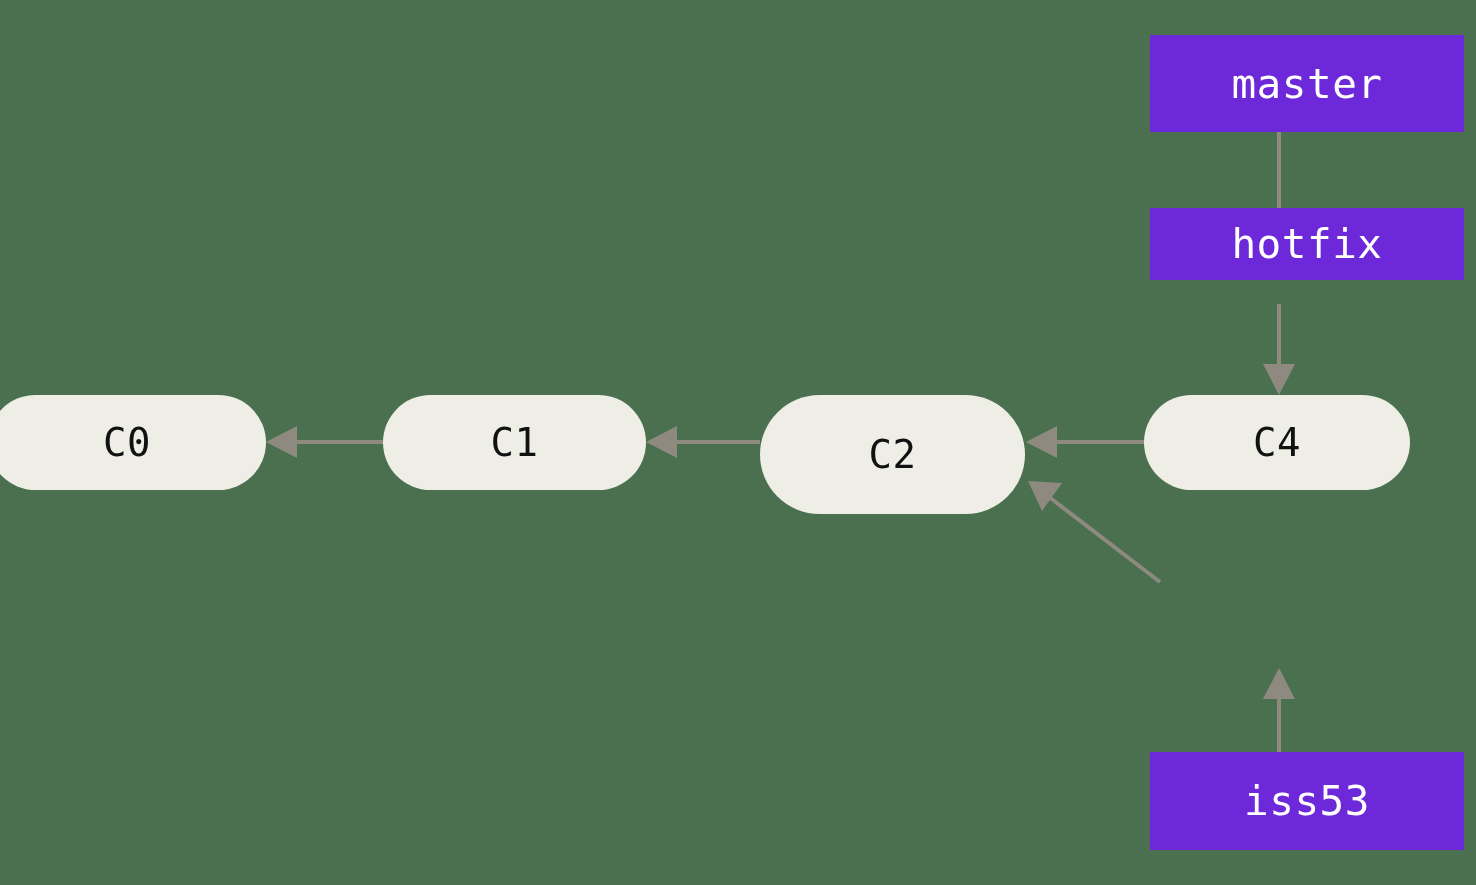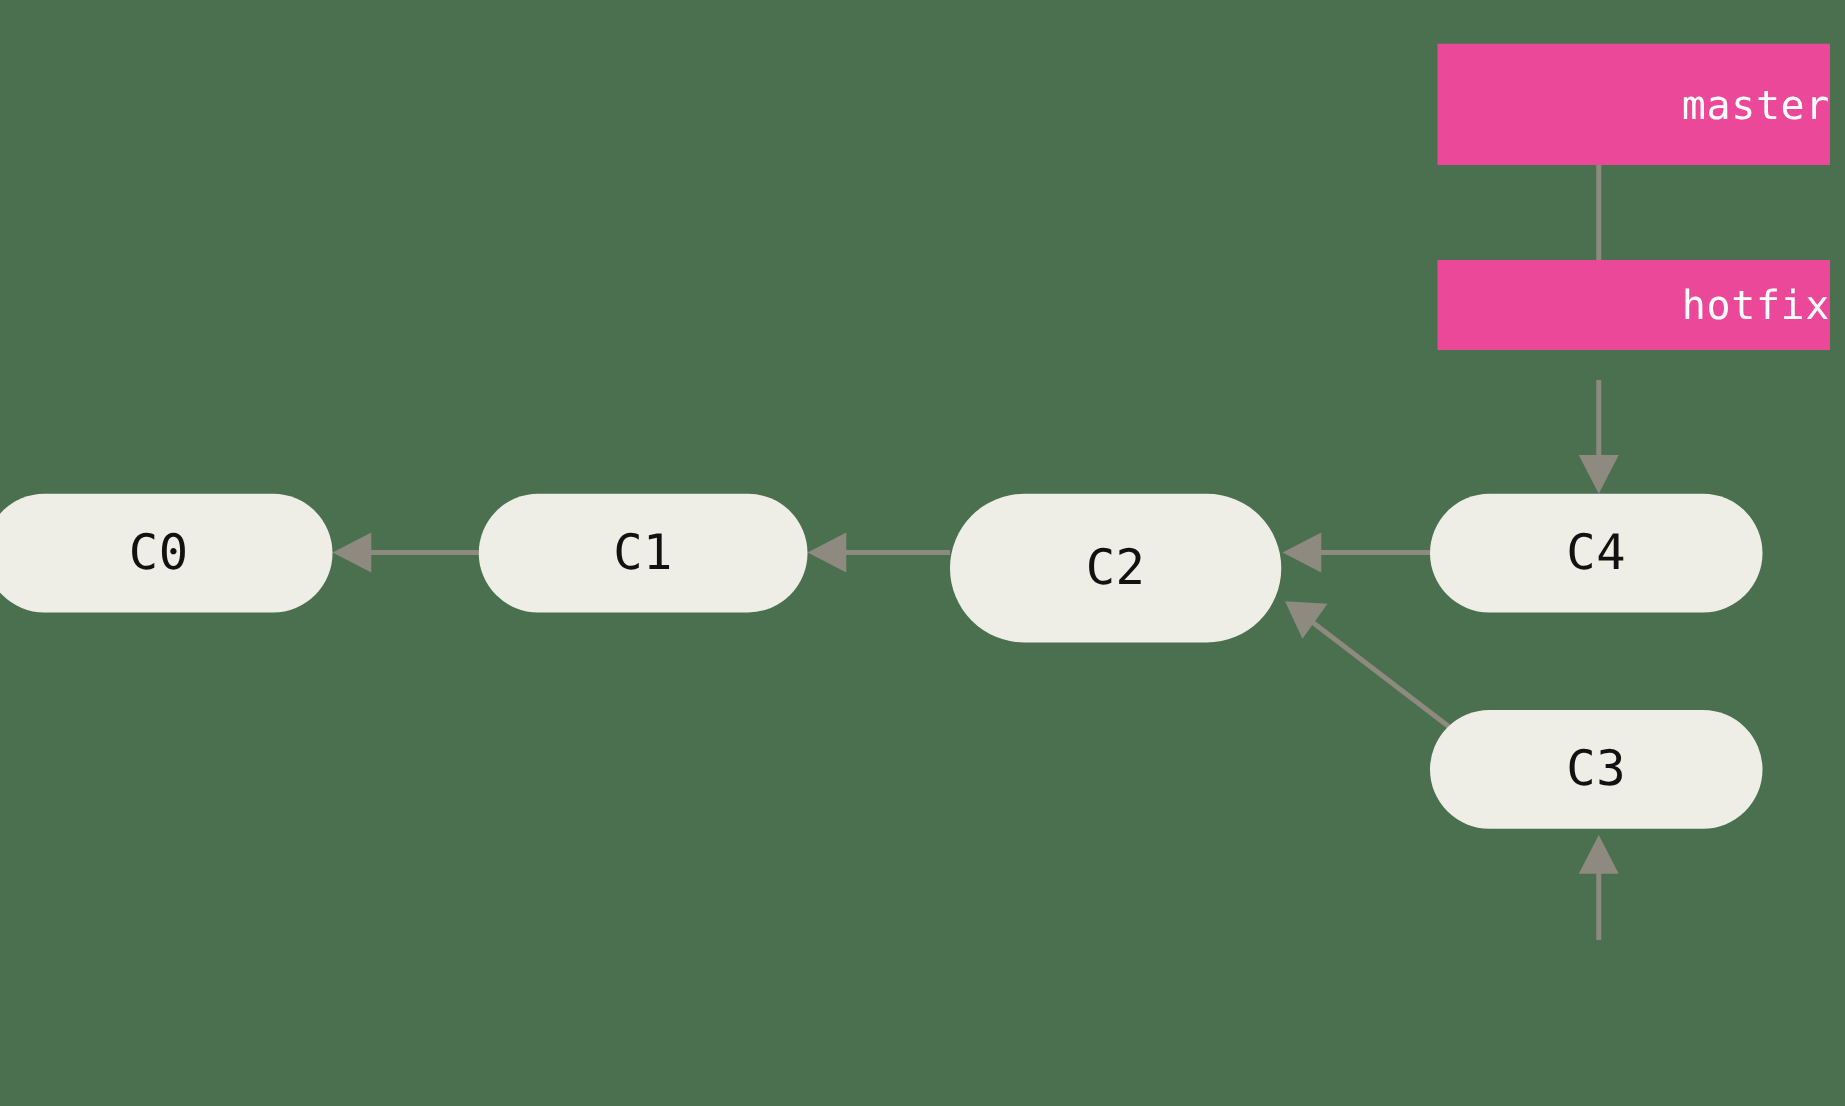--- a/index.html
+++ b/index.html
@@ -36,27 +36,27 @@
     align-items: center;
     justify-content: center;
     color: #111111;
     font-family: "DejaVu Sans Mono", "Liberation Mono", monospace;
     font-size: 39px;
     letter-spacing: 0.5px;
     z-index: 2;
   }
   .branch {
     position: absolute;
-    background: #ec4899;
+    background: #6d28d9;
     display: flex;
     align-items: center;
-    justify-content: flex-end;
+    justify-content: center;
     color: #ffffff;
     font-family: "DejaVu Sans Mono", "Liberation Mono", monospace;
-    font-size: 32px;
+    font-size: 41px;
     letter-spacing: 0.5px;
     z-index: 2;
   }
 </style>
 </head>
 <body>
 
 <div id="stage">
 
   <svg id="edges" viewBox="0 0 1476 885" width="1476" height="885" xmlns="http://www.w3.org/2000/svg">
@@ -105,26 +105,26 @@
   </div>
 
   <div class="commit" style="left:760px; top:395px; width:265px; height:119px;">
     <span>C2</span>
   </div>
 
   <div class="commit" style="left:1144px; top:395px; width:266px; height:95px;text-align:right;">
     <span>C4</span>
   </div>
 
-  <div class="commit" style="left:1144px; top:568px; width:266px; height:95px;">
-    <span>C3</span>
-  </div>
 
   <div class="branch" style="left:1150px; top:35px; width:314px; height:97px;">
     <span>master</span>
   </div>
 
   <div class="branch" style="left:1150px; top:208px; width:314px; height:72px;">
     <span>hotfix</span>
   </div>
 
+  <div class="branch" style="left:1150px; top:752px; width:314px; height:98px;">
+    <span>iss53</span>
+  </div>
 
 </div>
 
 </body></html>

